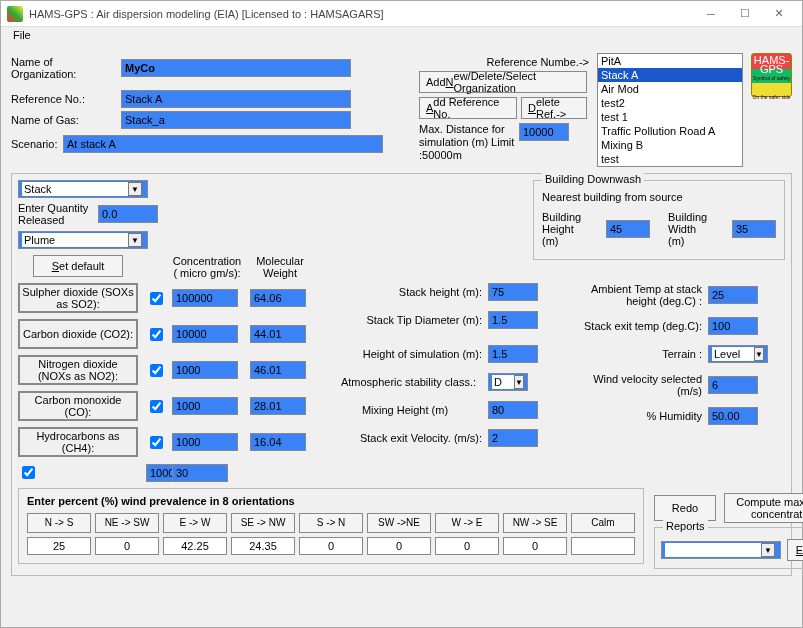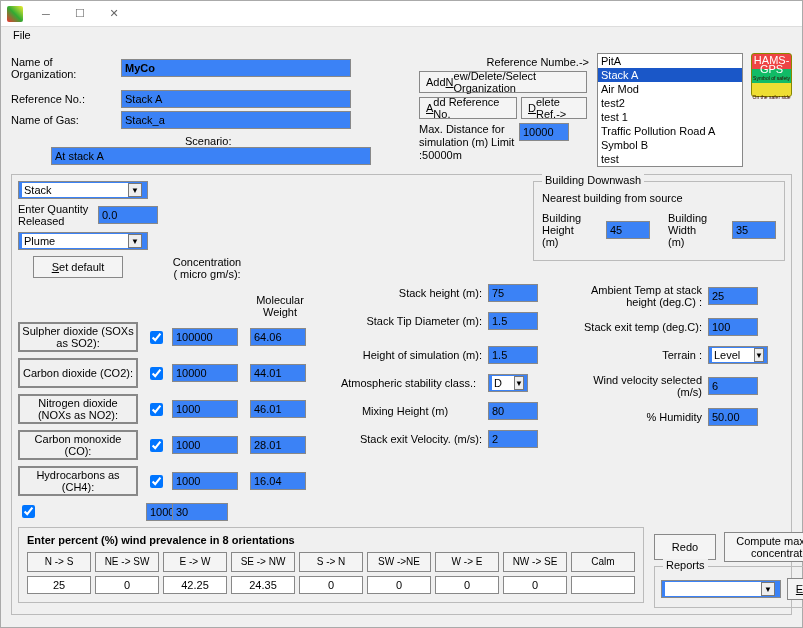--- a/index.html
+++ b/index.html
@@ -35,20 +35,21 @@
 u { text-decoration: underline; }
 .frame { border: 1px solid #bbb; }
 </style>
 </head>
 <body>
 
 <div class="window">
 
   <div class="titlebar">
     <div class="icon-app"></div>
+    <div class="title">HAMS-GPS : Air dispersion modeling (EIA) [Licensed to : HAMSAGARS]</div>
     <div class="wbtn">─</div>
     <div class="wbtn">☐</div>
     <div class="wbtn">✕</div>
   </div>
 
   <div class="menubar">
     <span>File</span>
   </div>
 
   <div class="client">
@@ -60,21 +61,21 @@
           <input type="text" style="width: 230px; font-weight: bold;" value="MyCo">
         </div>
         <div class="row" style="margin-top:10px;">
           <span class="lbl" style="width:110px;">Reference No.:</span>
           <input type="text" style="width: 230px;" value="Stack A">
         </div>
         <div class="row">
           <span class="lbl" style="width:110px;">Name of Gas:</span>
           <input type="text" style="width: 230px;" value="Stack_a">
         </div>
-        <div class="row" style="margin-top:6px;flex-direction:column;">
+        <div class="row" style="margin-top:6px;">
           <span class="lbl" style="width:52px;">Scenario:</span>
           <input type="text" style="width: 320px;" value="At stack A">
         </div>
       </div>
 
       <div style="flex:0 0 170px;">
         <div class="row" style="justify-content:flex-end;">
           <span>Reference Numbe.-&gt;</span>
         </div>
         <div class="btn" style="width:168px;">Add <u>N</u>ew/Delete/Select Organization</div>
@@ -88,21 +89,21 @@
         </div>
       </div>
 
       <div class="listbox" style="width:158px; height:114px;" id="ref-listbox">
           <div class="item">PitA</div>
           <div class="item sel">Stack A</div>
           <div class="item">Air Mod</div>
           <div class="item">test2</div>
           <div class="item">test 1</div>
           <div class="item">Traffic Pollution Road A</div>
-          <div class="item">Symbol B</div>
+          <div class="item">Mixing B</div>
           <div class="item">test</div>
         </div>
 
       <div class="logo">
         <div>HAMS-GPS</div>
         <div style="font-size:5px; color:#300;">Symbol of safety</div>
         <div style="font-size:5px; color:#300; margin-top:10px;">On the safer side</div>
       </div>
     </div>
 
@@ -123,21 +124,21 @@
             <input value="Plume" style="">
               <div class="arrow">▼</div>
           </div>
 
           <div style="display:flex; gap:8px; margin-top:6px;">
             <div style="width:120px; display:flex; justify-content:center;">
               <div class="btn" style="width:90px;"><u>S</u>et default</div>
             </div>
             <div style="width:18px;"></div>
             <div class="hdr" style="width:70px; line-height:12px;">Concentration ( micro gm/s):</div>
-            <div class="hdr" style="width:60px; line-height:12px;margin-top:38px;">Molecular Weight</div>
+            <div class="hdr" style="width:60px; line-height:12px;">Molecular Weight</div>
           </div>
 
           <div class="tbl-species" id="species-grid" style="margin-top:4px;">
               <div class="spec-name">Sulpher dioxide (SOXs as SO2):</div>
               <div><input type="checkbox" class="chk" checked="" style=""></div>
               <input type="text" value="100000" style="width: 66px;">
               <input type="text" value="64.06" style="width: 56px;">
               <div class="spec-name">Carbon dioxide (CO2):</div>
               <div><input type="checkbox" class="chk" checked="" style=""></div>
               <input type="text" value="10000" style="width: 66px;">

